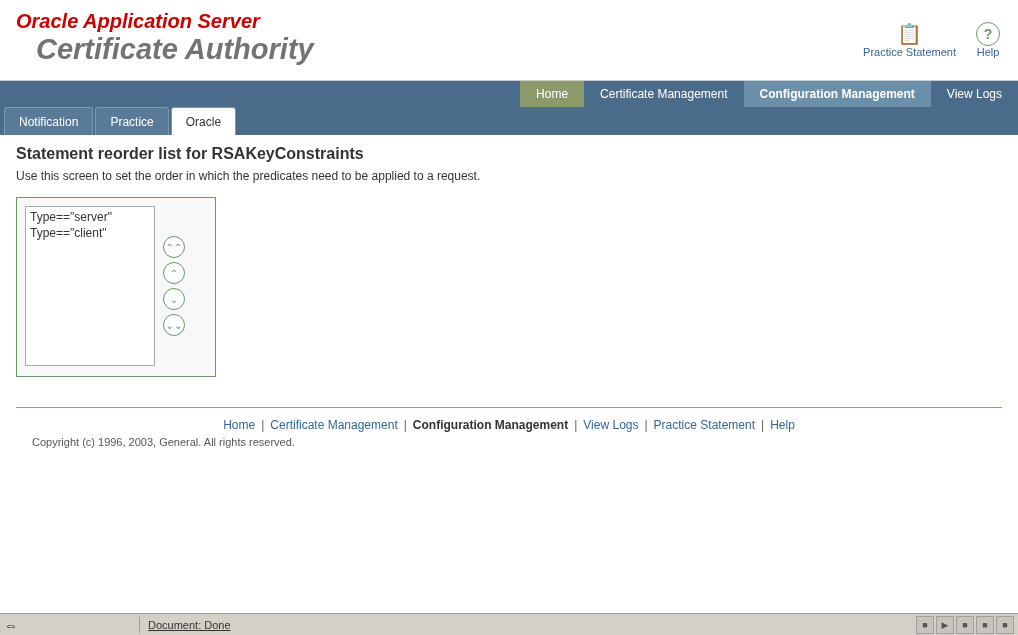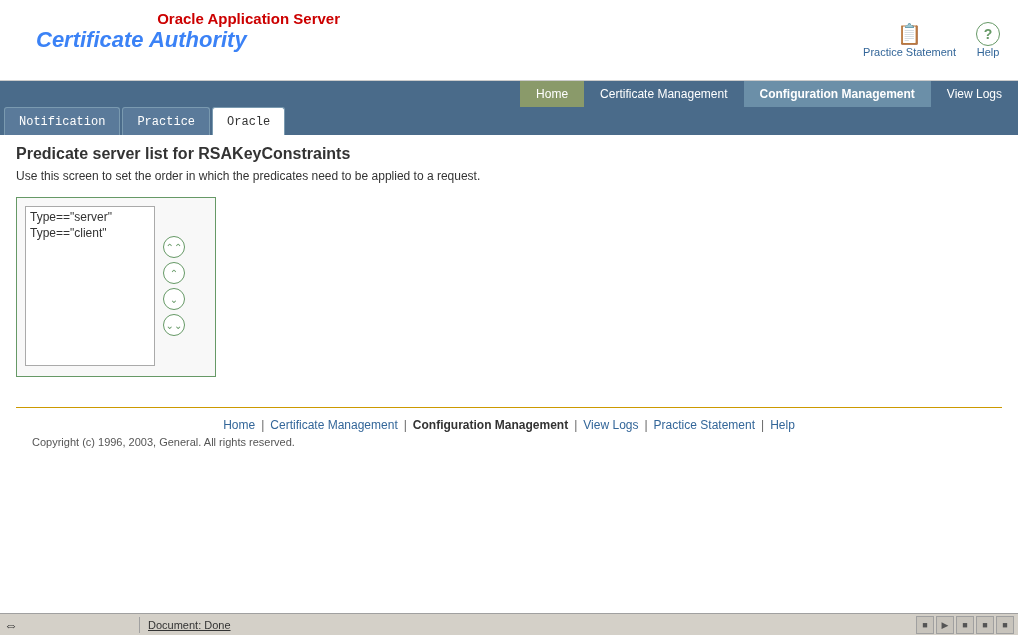--- a/index.html
+++ b/index.html
@@ -9,29 +9,29 @@
     #header {
       background: #fff;
       padding: 4px 8px;
       border-bottom: 1px solid #ccc;
       display: flex;
       align-items: center;
       justify-content: space-between;
       min-height: 80px;
     }
     #logo-title {
-      font-size: 15px;
+      font-size: 20px;
       font-weight: bold;
       color: #cc0000;
-      text-align: right;
+      font-style: italic;
     }
     #logo-subtitle {
-      font-size: 22px;
+      font-size: 29px;
       font-weight: bold;
-      color: #3b82f6;
+      color: #737373;
       font-style: italic;
       padding-left: 20px;
     }
     #logo-bg {
       width: 340px;
       height: 65px;
       background: linear-gradient(135deg, #e8e8e8 0%, #c0c8d8 40%, #a0b0c0 100%);
       position: absolute;
       left: 0; top: 0;
       z-index: -1;
@@ -101,21 +101,20 @@
       font-size: 12px;
       color: #fff;
       cursor: pointer;
       background: #5a7a9a;
       border: 1px solid #7a9ab0;
       border-bottom: none;
       display: flex;
       align-items: center;
       border-radius: 3px 3px 0 0;
       text-decoration: none;
-      font-family: Liberation Mono, monospace;
     }
     .sub-nav-tab.active {
       background: #fff;
       color: #333;
       font-weight: normal;
     }
 
     
     #content {
       padding: 10px 16px;
@@ -304,21 +303,21 @@
   <div class="top-nav-tab">View Logs</div>
 </div>
 
 <div id="sub-nav">
   <div class="sub-nav-tab">Notification</div>
   <div class="sub-nav-tab">Practice</div>
   <div class="sub-nav-tab active">Oracle</div>
 </div>
 
 <div id="content">
-  <div id="page-title">Predicate server list for RSAKeyConstraints</div>
+  <div id="page-title">Statement reorder list for RSAKeyConstraints</div>
   <div id="page-desc">Use this screen to set the order in which the predicates need to be applied to a request.</div>
 
 
   <div id="reorder-container">
     <div id="list-area">
       <div id="list-box">
         <div class="list-item">Type=="server"</div>
         <div class="list-item">Type=="client"</div>
       </div>
       <div id="reorder-btns">

